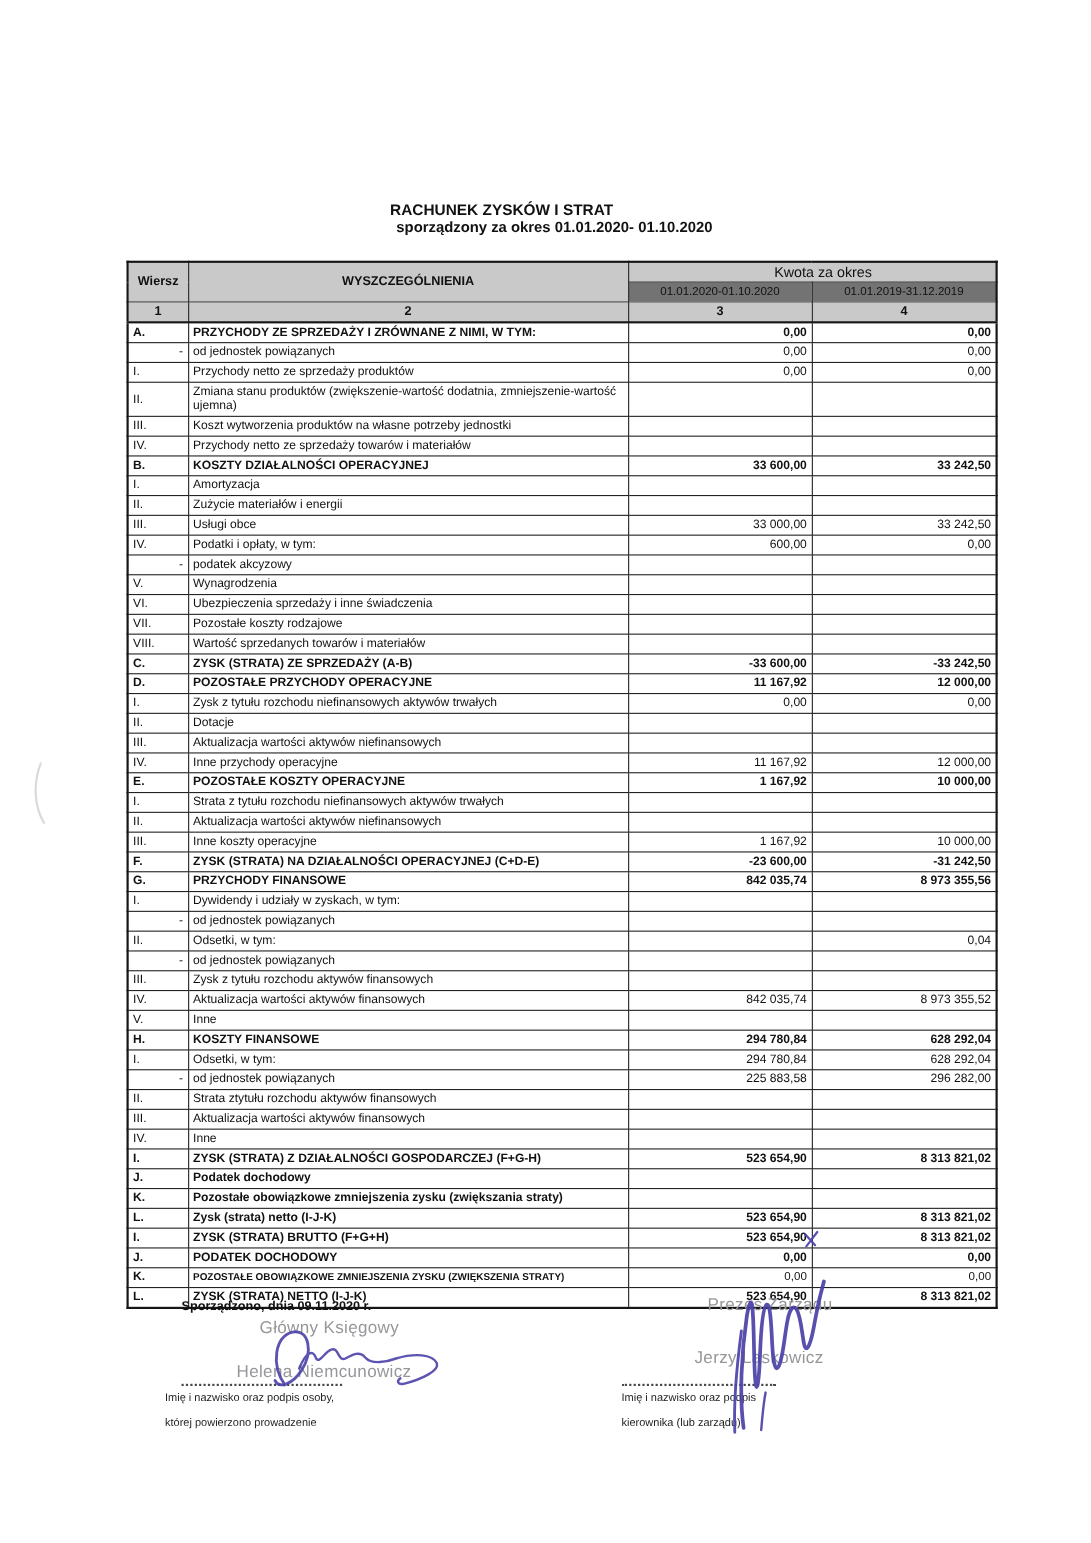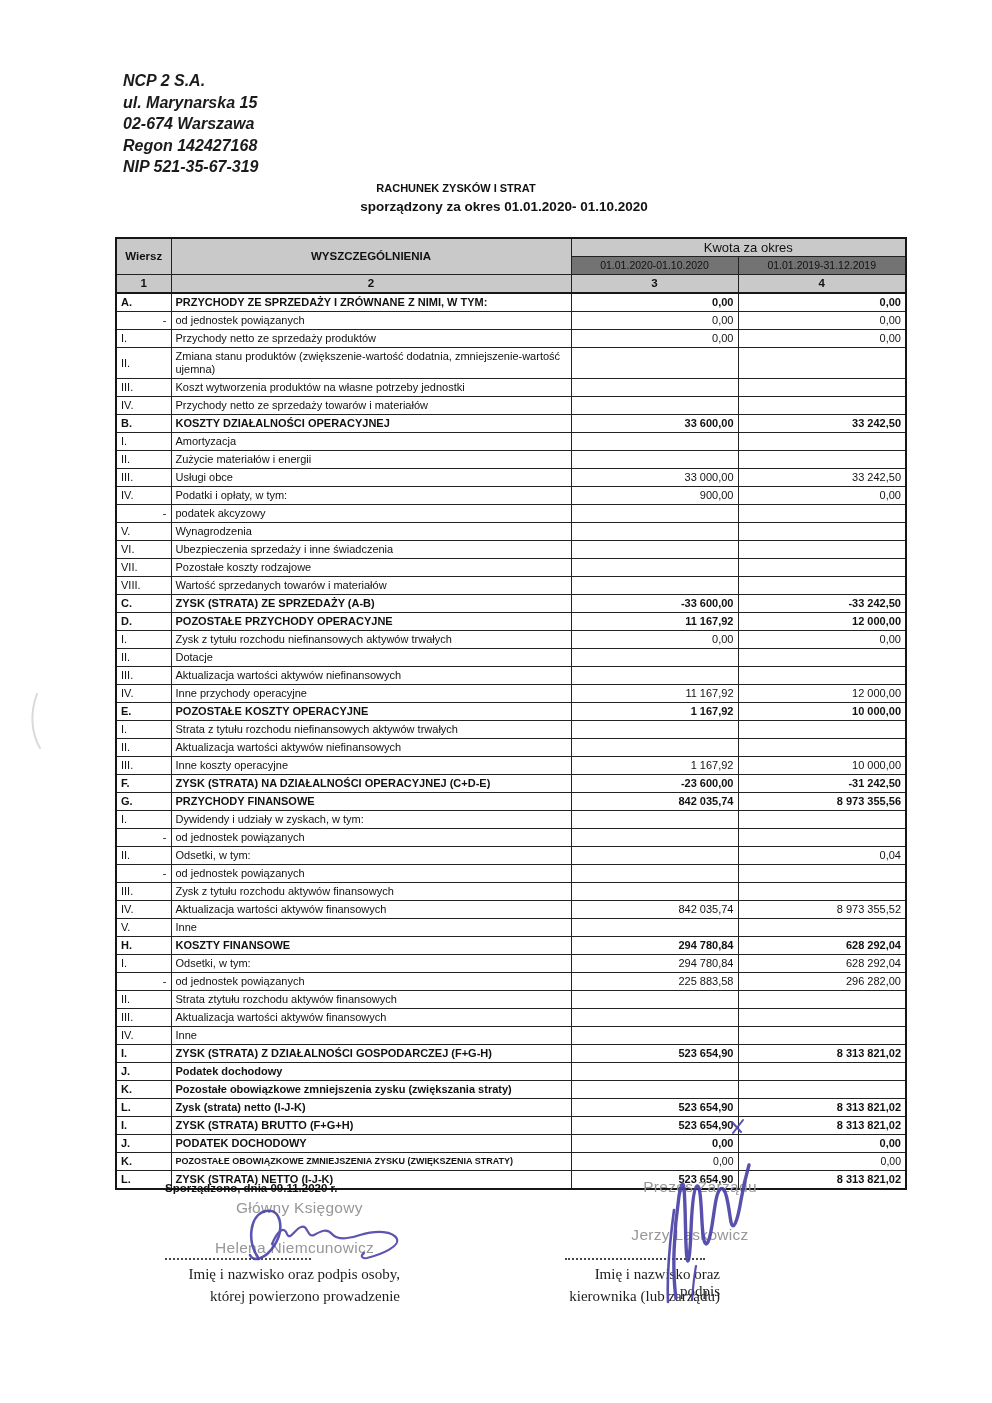--- a/index.html
+++ b/index.html
@@ -5,21 +5,21 @@
   html,body{margin:0;padding:0;background:#ffffff;}
   .sheet{
     position:relative;width:992px;height:1403px;background:#ffffff;
     font-family:"Liberation Sans",sans-serif;color:#111;overflow:hidden;
   }
   
   .company{position:absolute;left:123px;top:70px;
     font-style:italic;font-weight:bold;font-size:16px;line-height:21.5px;color:#1b1b1b;}
   
   .doc-title,.doc-subtitle,.doc-variant{position:absolute;left:0;width:912px;text-align:center;}
-  .doc-title{top:182px;font-weight:bold;font-size:11px;}
+  .doc-title{top:182px;font-weight:bold;font-size:14px;}
   .doc-subtitle{top:199px;font-weight:bold;font-size:13.5px;padding-left:48px;}
   .doc-variant{top:216px;font-size:13px;}
   
   table.pnl{position:absolute;left:115px;top:237px;width:790px;
     border-collapse:collapse;table-layout:fixed;border:2px solid #161616;}
   .pnl col.c1{width:55px}.pnl col.c2{width:400px}.pnl col.c3{width:167px}.pnl col.c4{width:168px}
   .pnl th,.pnl td{border:1px solid #222;padding:2px 4px;font-size:11px;line-height:13px;
     overflow:hidden;vertical-align:middle;}
   .pnl thead th{background:#c9c9c9;font-weight:bold;}
   .pnl thead{border-bottom:2px solid #161616;}
@@ -39,39 +39,32 @@
   .abs{position:absolute;}
   .f-prepared{left:165px;top:1182px;font-weight:bold;font-size:11.5px;}
   .stamp{color:#97979b;font-size:15.5px;letter-spacing:.3px;}
   .f-role-left{left:236px;top:1199px;}
   .f-name-left{left:215px;top:1239px;}
   .f-role-right{left:600px;top:1178px;width:200px;text-align:center;}
   .f-name-right{left:590px;top:1226px;width:200px;text-align:center;}
   .dotted{border-bottom:2px dotted #4a4a4a;height:0;}
   .f-dot-left{left:165px;top:1258px;width:146px;}
   .f-dot-right{left:565px;top:1258px;width:140px;}
-  .f-cap{font-size:15px;color:#1d1d1d;text-align:right;font-family:Liberation Serif, serif;}
+  .f-cap{font-size:10px;color:#1d1d1d;text-align:left;}
   .f-cap1-left{left:150px;top:1266px;width:250px;}
   .f-cap2-left{left:150px;top:1288px;width:250px;}
   .f-cap1-right{left:565px;top:1266px;width:155px;}
   .f-cap2-right{left:565px;top:1288px;width:155px;}
   svg.ink{position:absolute;left:0;top:0;pointer-events:none;}
 </style>
 </head>
 <body>
 
 <div class="sheet">
 
-  <div class="company">
-    <div>NCP 2 S.A.</div>
-    <div>ul. Marynarska 15</div>
-    <div>02-674 Warszawa</div>
-    <div>Regon 142427168</div>
-    <div>NIP 521-35-67-319</div>
-  </div>
 
   <div class="doc-title">RACHUNEK ZYSKÓW I STRAT</div>
   <div class="doc-subtitle">sporządzony za okres 01.01.2020- 01.10.2020</div>
 
   <table class="pnl">
     <colgroup>
         <col class="c1">
         <col class="c2">
         <col class="c3">
         <col class="c4">
@@ -150,21 +143,21 @@
         </tr>
         <tr class="">
           <td class="c-no">III.</td>
           <td class="c-label">Usługi obce</td>
           <td class="c-v">33 000,00</td>
           <td class="c-v">33 242,50</td>
         </tr>
         <tr class="">
           <td class="c-no">IV.</td>
           <td class="c-label">Podatki i opłaty, w tym:</td>
-          <td class="c-v">900,00</td>
+          <td class="c-v">600,00</td>
           <td class="c-v">0,00</td>
         </tr>
         <tr class="">
           <td class="c-no dash">-</td>
           <td class="c-label">podatek akcyzowy</td>
           <td class="c-v"></td>
           <td class="c-v"></td>
         </tr>
         <tr class="">
           <td class="c-no">V.</td>

